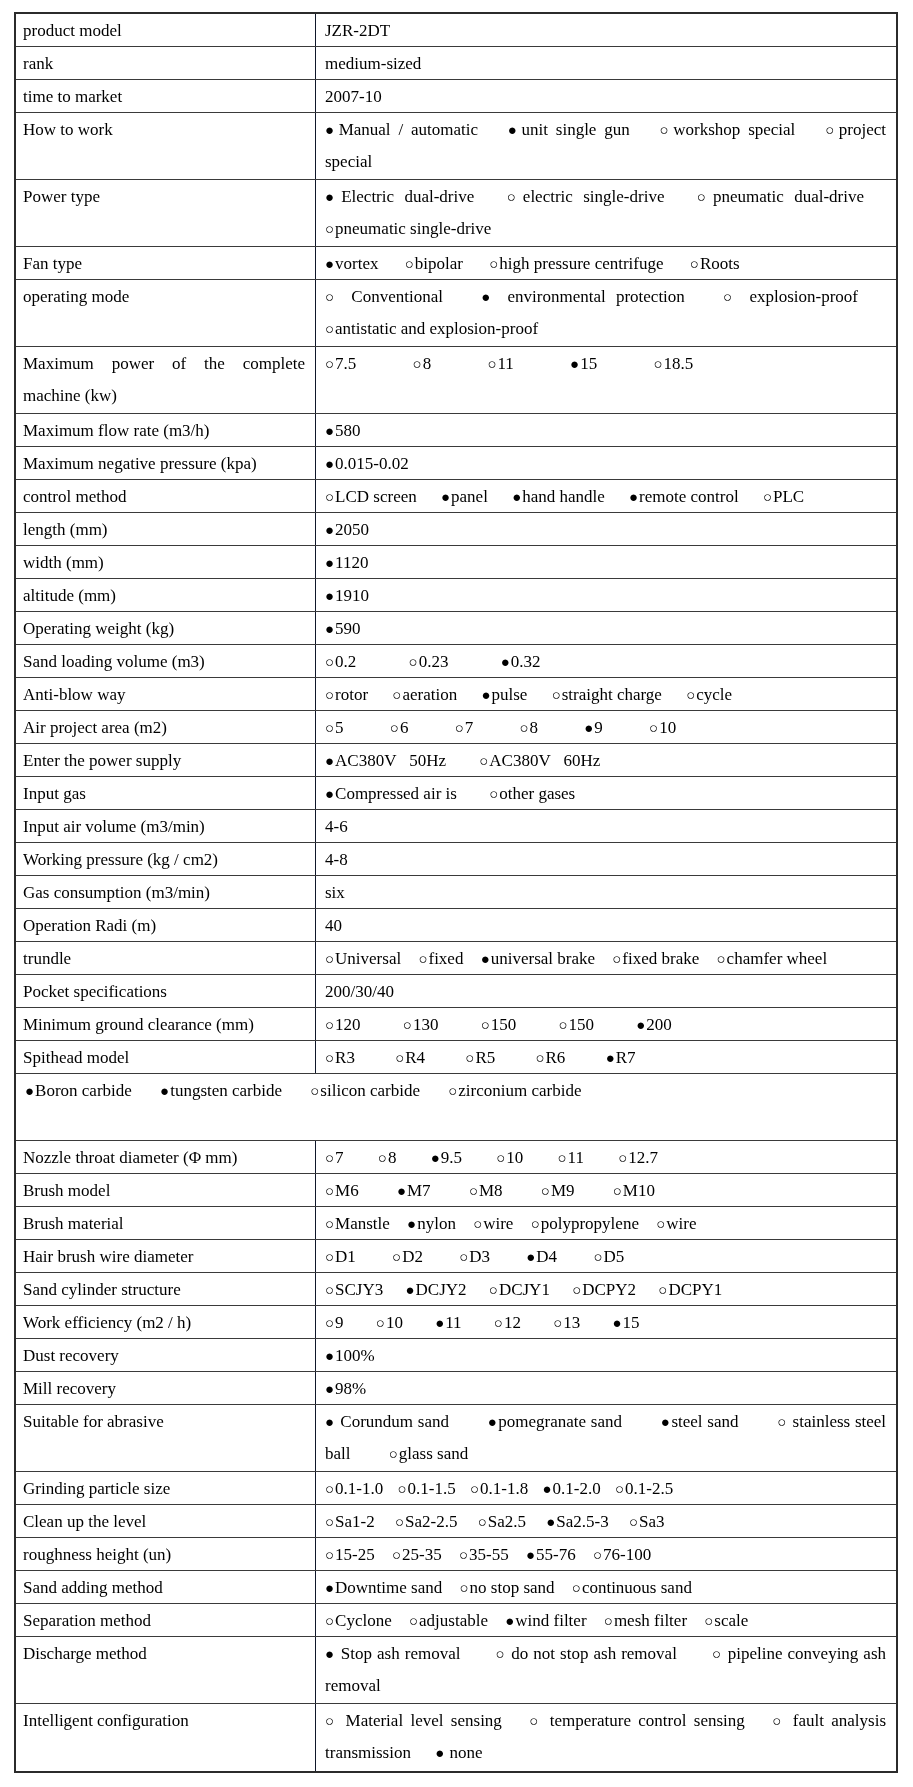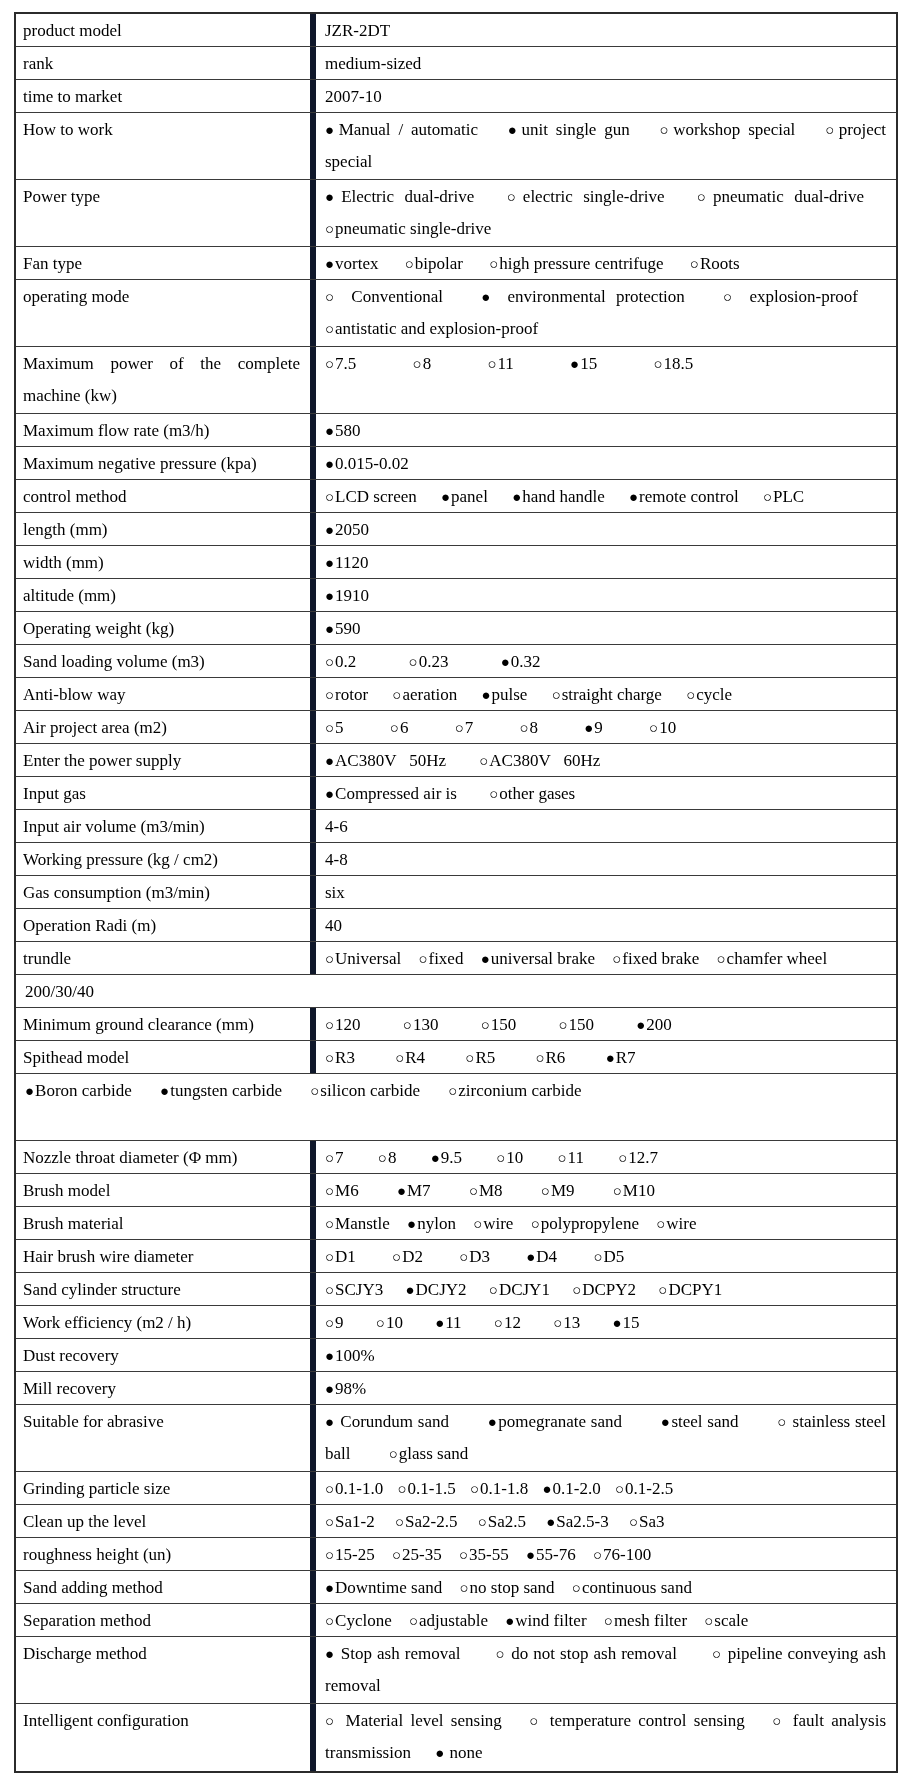--- a/index.html
+++ b/index.html
@@ -30,21 +30,21 @@
   .cell{
     box-sizing:border-box;
     font-size:17px;
     line-height:32px;
     padding-top:1px;
     text-align:justify;
     overflow:hidden;
   }
   .cell.label{
     width:300px;
-    border-right:6px solid #0f172a;
+    border-right:1px solid #0f172a;
     padding-left:7px;
     padding-right:10px;
   }
   .cell.value{
     flex:1;
     padding-left:9px;
     padding-right:10px;
   }
   .opt{white-space:normal;}
   .b{
@@ -151,20 +151,21 @@
       </div>
       <div class="row h1">
         <div class="cell label">Operation Radi (m)</div>
         <div class="cell value">40</div>
       </div>
       <div class="row h1">
         <div class="cell label">trundle</div>
         <div class="cell value"><span class="opt" style="margin-right: 13px;"><span class="b">○</span>Universal</span> <span class="opt" style="margin-right: 13px;"><span class="b">○</span>fixed</span> <span class="opt" style="margin-right: 13px;"><span class="b">●</span>universal brake</span> <span class="opt" style="margin-right: 13px;"><span class="b">○</span>fixed brake</span> <span class="opt" style="margin-right: 13px;"><span class="b">○</span>chamfer wheel</span> </div>
       </div>
       <div class="row h1">
+        <div class="cell label">Pocket specifications</div>
         <div class="cell value">200/30/40</div>
       </div>
       <div class="row h1">
         <div class="cell label">Minimum ground clearance (mm)</div>
         <div class="cell value"><span class="opt" style="margin-right: 38px;"><span class="b">○</span>120</span> <span class="opt" style="margin-right: 38px;"><span class="b">○</span>130</span> <span class="opt" style="margin-right: 38px;"><span class="b">○</span>150</span> <span class="opt" style="margin-right: 38px;"><span class="b">○</span>150</span> <span class="opt" style="margin-right: 38px;"><span class="b">●</span>200</span> </div>
       </div>
       <div class="row h1">
         <div class="cell label">Spithead model</div>
         <div class="cell value"><span class="opt" style="margin-right: 36px;"><span class="b">○</span>R3</span> <span class="opt" style="margin-right: 36px;"><span class="b">○</span>R4</span> <span class="opt" style="margin-right: 36px;"><span class="b">○</span>R5</span> <span class="opt" style="margin-right: 36px;"><span class="b">○</span>R6</span> <span class="opt" style="margin-right: 36px;"><span class="b">●</span>R7</span> </div>
       </div>

